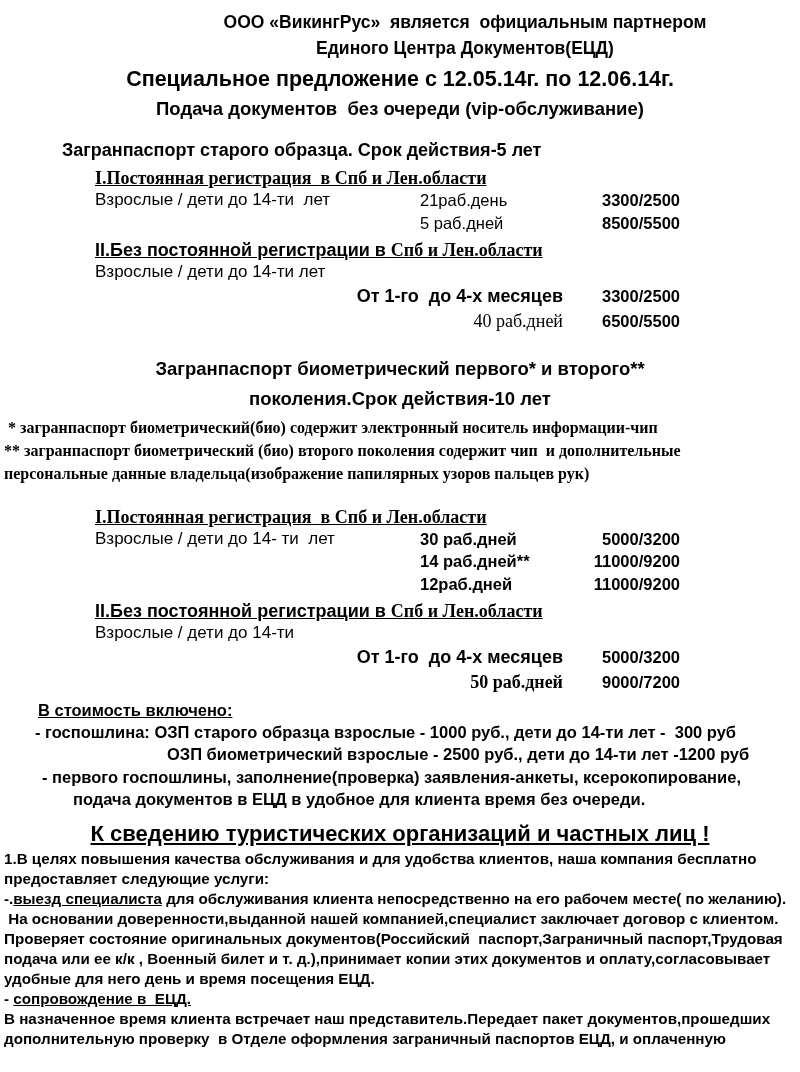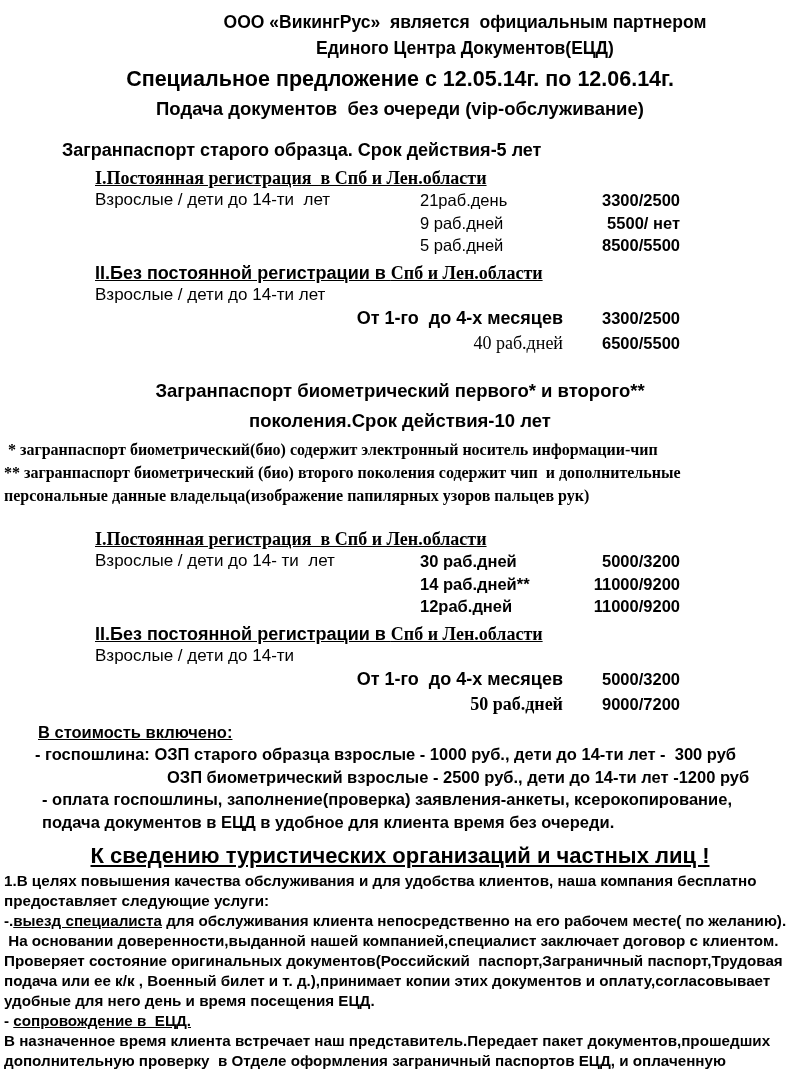--- a/index.html
+++ b/index.html
@@ -44,21 +44,21 @@
   .bio-title { text-align:center; font-size:18.5px; font-weight:700; line-height:30px; margin-top:20px; }
   .bio-notes { font-family:"Liberation Serif", serif; font-weight:700; font-size:16px; line-height:23px; margin-left:4px; margin-top:2px; }
   .bio-gap { height:16px; }
 
   
   .incl-title { margin-left:38px; font-size:16.5px; font-weight:700; text-decoration:underline; line-height:22px; margin-top:4px; }
   .incl-line  { font-size:16.5px; font-weight:700; line-height:22.5px; }
   .il1 { margin-left:35px; }
   .il2 { margin-left:167px; }
   .il3 { margin-left:42px; }
-  .il4 { margin-left:42px; }
+  .il4 { margin-left:73px; }
 
   
   .notice-title { text-align:center; font-size:22px; font-weight:700; text-decoration:underline; line-height:30px; margin-top:8px; }
   .body-line { font-size:15.2px; font-weight:700; line-height:20px; margin-left:4px; }
   .body-line .u { text-decoration:underline; }
 </style>
 </head>
 <body>
 
 <div class="page">
@@ -71,25 +71,20 @@
   <div class="hdr-vip" data-bind="header.vip">Подача документов  без очереди (vip-обслуживание)</div>
 
   <div class="sec-title" data-bind="old_passport.title">Загранпаспорт старого образца. Срок действия-5 лет</div>
 
   <div class="sub-head" data-bind="old_passport.s1.title">I.Постоянная регистрация  в Спб и Лен.области</div>
   <div class="price-table">
     <div class="prow">
       <span class="lbl" data-bind="old_passport.s1.rows.0.label">Взрослые / дети до 14-ти  лет</span>
       <span class="term" data-bind="old_passport.s1.rows.0.term">21раб.день</span>
       <span class="price" data-bind="old_passport.s1.rows.0.price">3300/2500</span>
-    </div>
-    <div class="prow">
-      <span class="lbl" data-bind="old_passport.s1.rows.1.label"></span>
-      <span class="term" data-bind="old_passport.s1.rows.1.term">9 раб.дней</span>
-      <span class="price" data-bind="old_passport.s1.rows.1.price">5500/ нет</span>
     </div>
     <div class="prow">
       <span class="lbl" data-bind="old_passport.s1.rows.2.label"></span>
       <span class="term" data-bind="old_passport.s1.rows.2.term">5 раб.дней</span>
       <span class="price" data-bind="old_passport.s1.rows.2.price">8500/5500</span>
     </div>
   </div>
 
   <div class="sub-head"><span class="sans-part" data-bind="old_passport.s2.title_sans">II.Без постоянной регистрации в </span><span data-bind="old_passport.s2.title_serif">Спб и Лен.области</span></div>
   <div class="price-table">
@@ -147,21 +142,21 @@
     <span class="price" data-bind="bio_passport.s2.rows.0.price">5000/3200</span>
   </div>
   <div class="rrow">
     <span class="term serif" data-bind="bio_passport.s2.rows.1.term">50 раб.дней</span>
     <span class="price" data-bind="bio_passport.s2.rows.1.price">9000/7200</span>
   </div>
 
   <div class="incl-title" data-bind="included.title">В стоимость включено:</div>
   <div class="incl-line il1" data-bind="included.line1">- госпошлина: ОЗП старого образца взрослые - 1000 руб., дети до 14-ти лет -  300 руб</div>
   <div class="incl-line il2" data-bind="included.line2">ОЗП биометрический взрослые - 2500 руб., дети до 14-ти лет -1200 руб</div>
-  <div class="incl-line il3" data-bind="included.line3">- оплата госпошлины, заполнение(проверка) заявления-анкеты, ксерокопирование,</div>
+  <div class="incl-line il3" data-bind="included.line3">- первого госпошлины, заполнение(проверка) заявления-анкеты, ксерокопирование,</div>
   <div class="incl-line il4" data-bind="included.line4">подача документов в ЕЦД в удобное для клиента время без очереди.</div>
 
   <div class="notice-title" data-bind="notice.title">К сведению туристических организаций и частных лиц !</div>
 
   <div class="body-line" data-bind="notice.p1_line1">1.В целях повышения качества обслуживания и для удобства клиентов, наша компания бесплатно</div>
   <div class="body-line" data-bind="notice.p1_line2">предоставляет следующие услуги:</div>
 
   <div class="body-line"><span data-bind="notice.visit_prefix">-.</span><span class="u" data-bind="notice.visit_underlined">выезд специалиста</span><span data-bind="notice.visit_rest"> для обслуживания клиента непосредственно на его рабочем месте( по желанию).</span></div>
 
   <div class="body-line" data-bind="notice.p2_line1"> На основании доверенности,выданной нашей компанией,специалист заключает договор с клиентом.</div>

